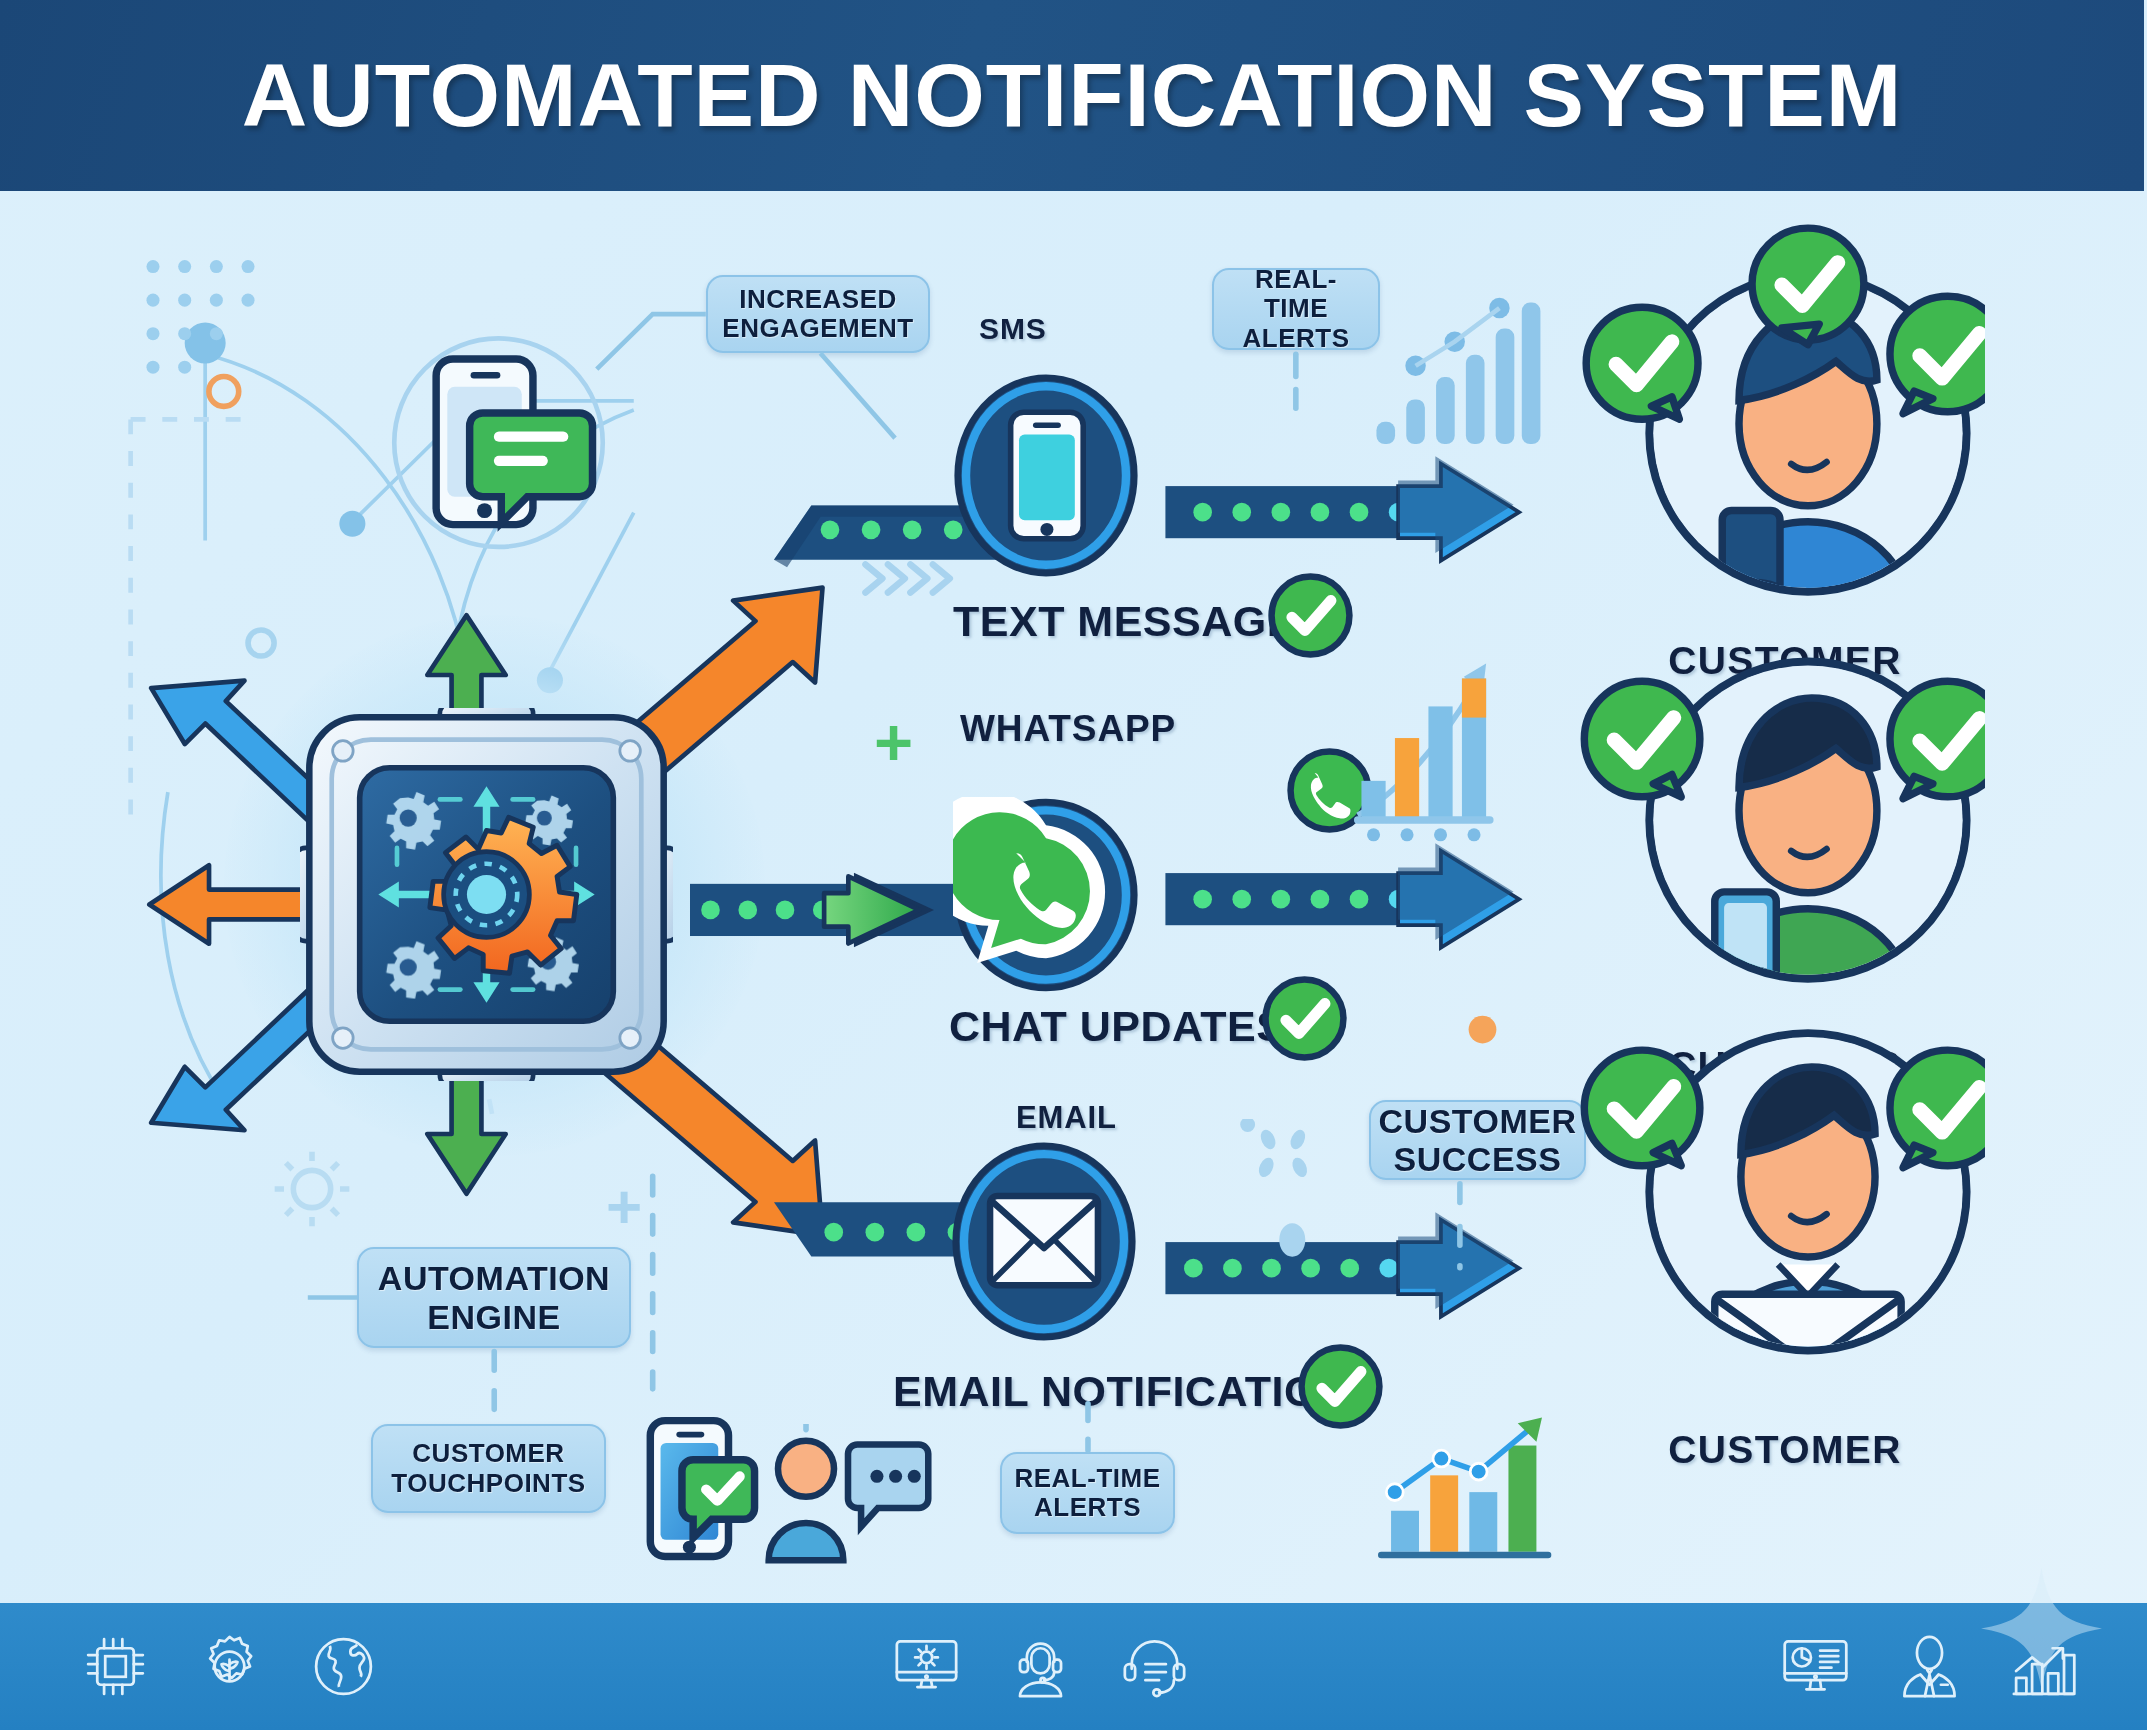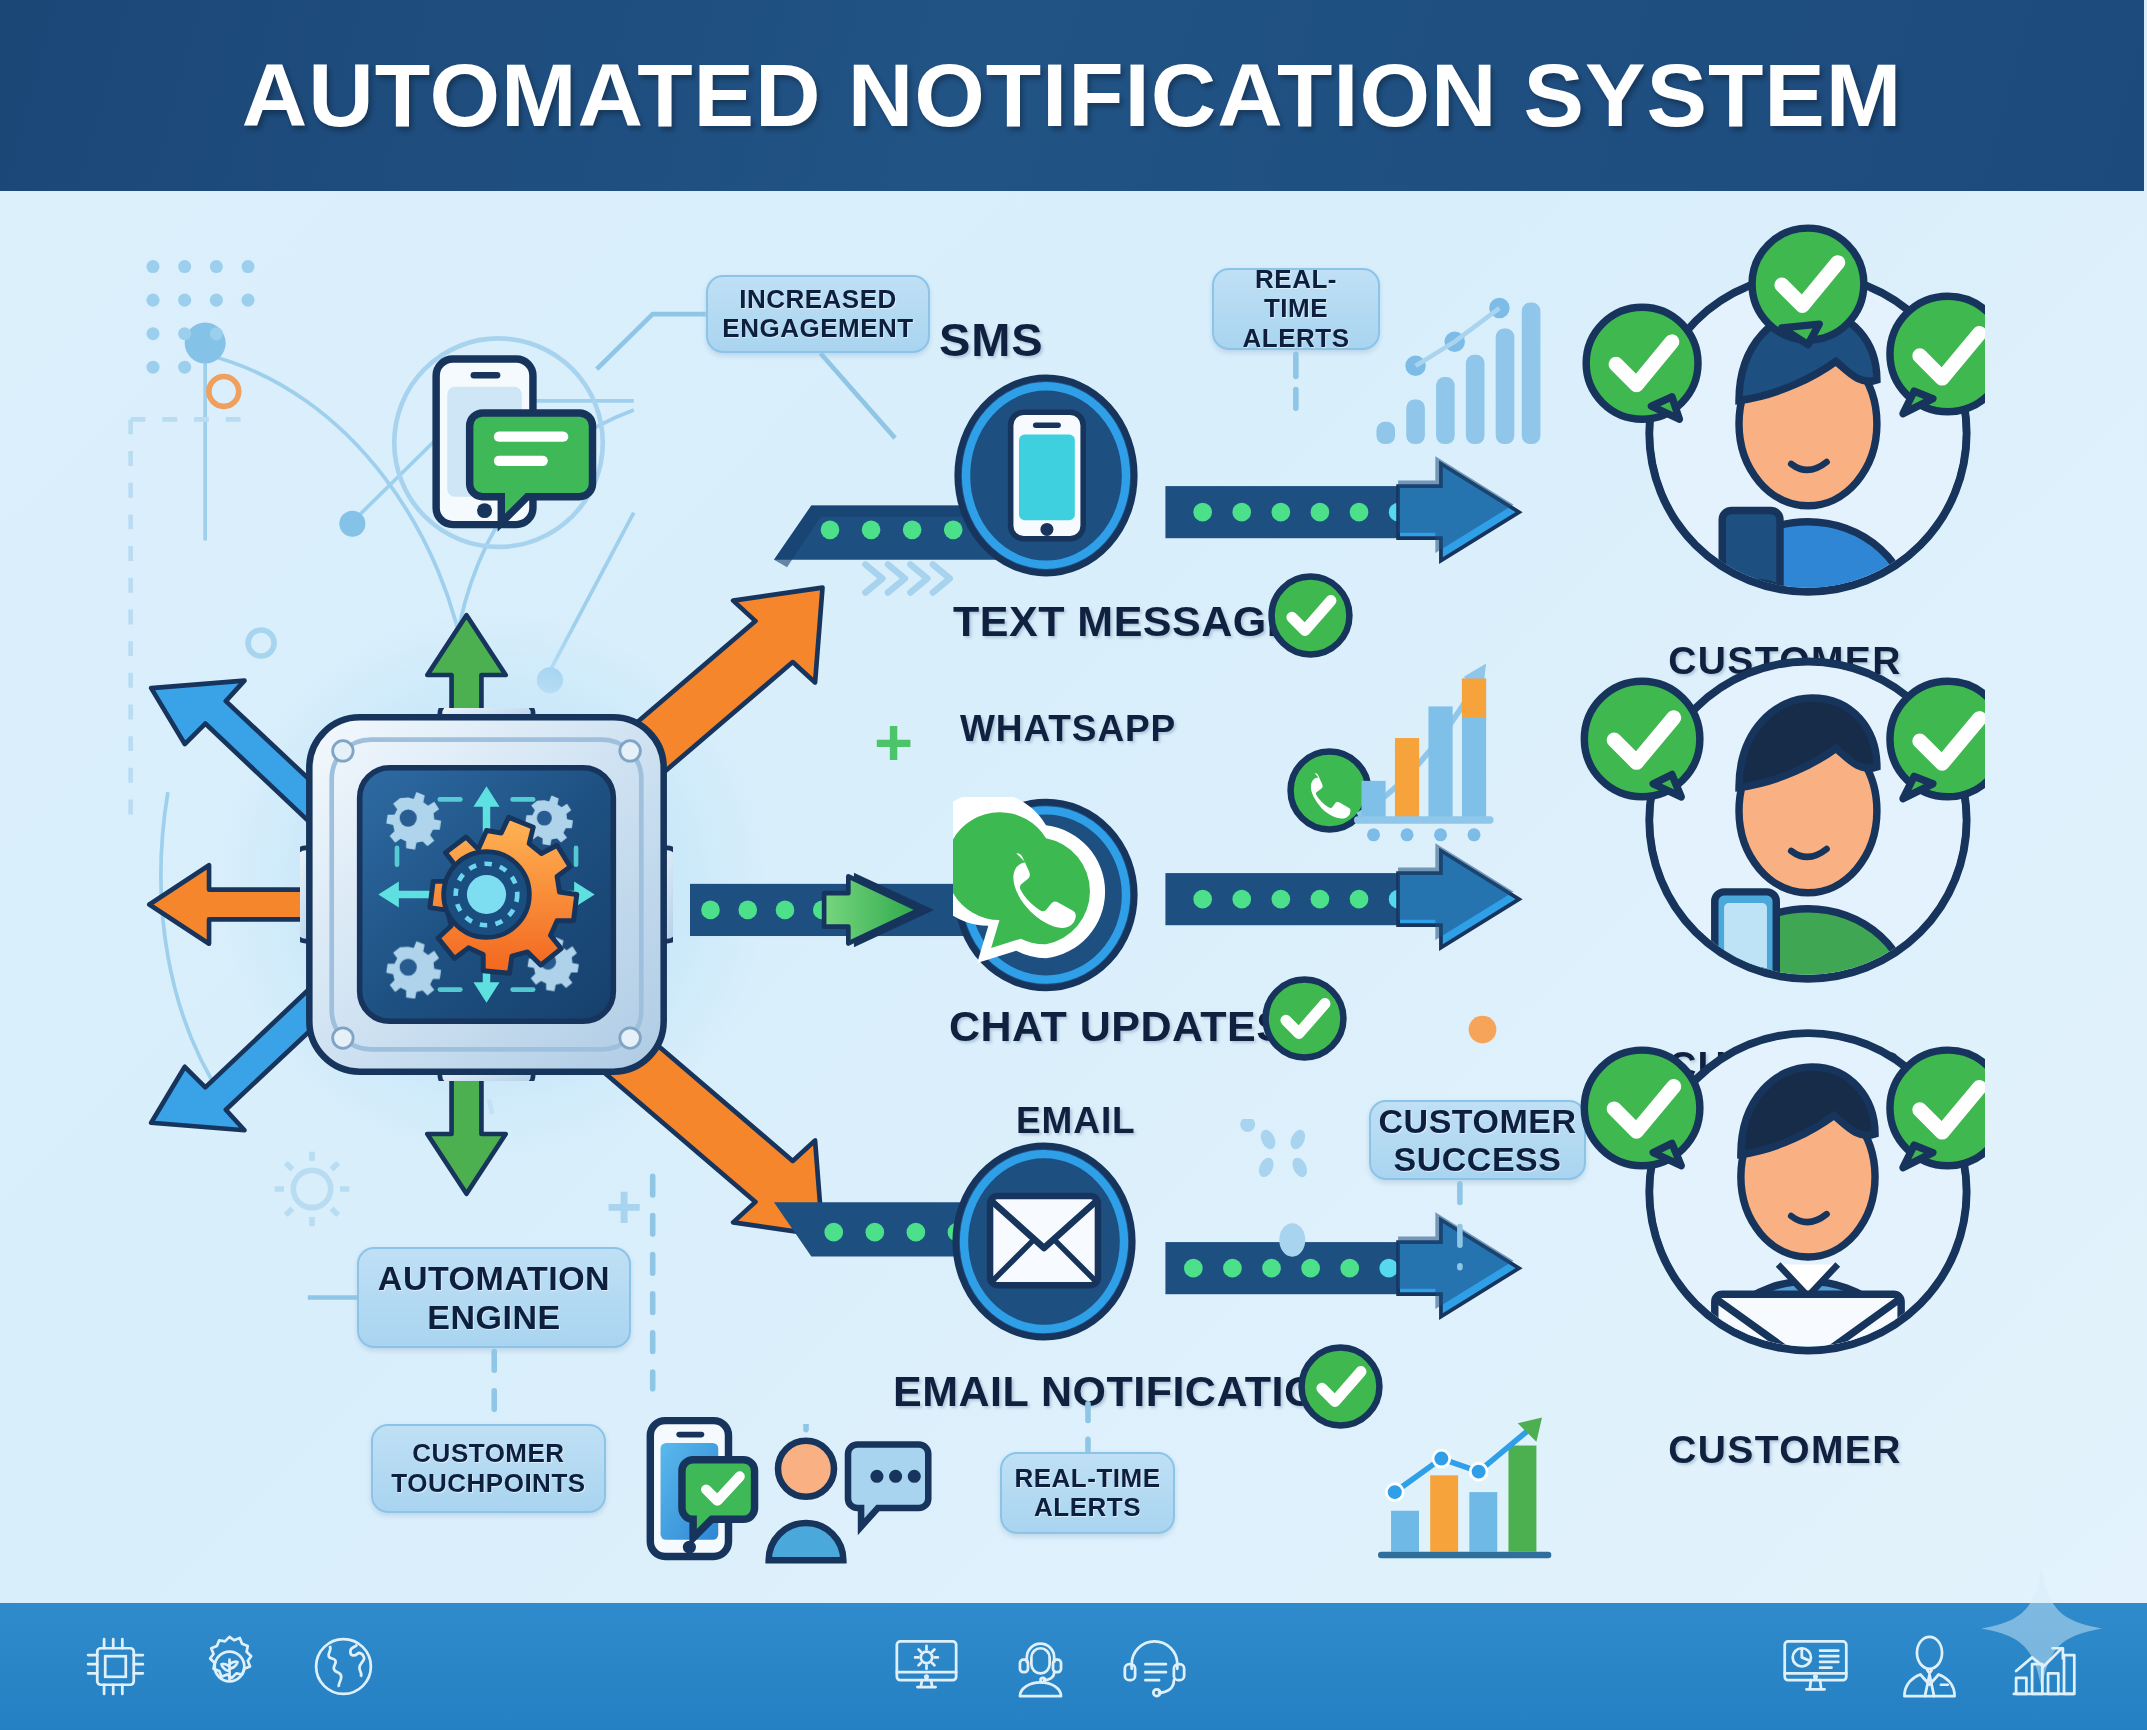--- a/index.html
+++ b/index.html
@@ -267,21 +267,21 @@
   </svg>
 
   <svg class="abs nosel" style="left:953px;top:373px;width:186px;height:205px;" viewBox="0 0 200 220">
     <ellipse cx="100" cy="110" rx="95" ry="105" fill="#1d4f80" stroke="#17355c" stroke-width="7"></ellipse>
     <ellipse cx="100" cy="110" rx="86" ry="96" fill="none" stroke="#2f9fe8" stroke-width="9"></ellipse>
     <rect x="62" y="42" width="78" height="136" rx="14" fill="#f7fbff" stroke="#17355c" stroke-width="6"></rect>
     <rect x="86" y="53" width="30" height="6" rx="3" fill="#17355c"></rect>
     <rect x="71" y="66" width="60" height="92" rx="6" fill="#3ed0df"></rect>
     <circle cx="101" cy="168" r="7" fill="#17355c"></circle>
   </svg>
-  <div class="chan-title" style="left:939px;top:312px;font-size:47px;">SMS</div>
+  <div class="chan-title" style="left:979px;top:312px;font-size:30px;">SMS</div>
   <div class="chan-caption" style="left:953px;top:597px;font-size:43px;">TEXT MESSAGES</div>
   <svg class="abs nosel" style="left:1266px;top:571px;width:89px;height:89px;" viewBox="0 0 96 96">
     <circle cx="48" cy="48" r="42" fill="#3fb84f" stroke="#17355c" stroke-width="7"></circle>
     <path d="M28 50 L42 64 L70 32" fill="none" stroke="#fff" stroke-width="12" stroke-linecap="round" stroke-linejoin="round"></path>
   </svg>
 
   <svg class="abs nosel" style="left:858px;top:555px;width:103px;height:47px;" viewBox="0 0 110 50">
     <g fill="none" stroke="#a8d3ef" stroke-width="7" stroke-linecap="round" stroke-linejoin="round">
       <path d="M8 10 L26 25 L8 40"></path>
         <path d="M32 10 L50 25 L32 40"></path>
@@ -365,21 +365,21 @@
     <path d="M296 18 L380 70 L296 122 L296 98 L250 98 L250 42 L296 42 Z" fill="#2f9fe8" stroke="#17355c" stroke-width="4"></path>
     <path d="M290 10 L374 62 L290 114 L290 92 L250 92 L250 36 L290 36 Z" fill="#1d4f80" opacity=".55"></path>
   </svg>
   <svg class="abs nosel" style="left:951px;top:1142px;width:186px;height:200px;" viewBox="0 0 200 215">
     <ellipse cx="100" cy="107" rx="95" ry="103" fill="#1d4f80" stroke="#17355c" stroke-width="7"></ellipse>
     <ellipse cx="100" cy="107" rx="86" ry="94" fill="none" stroke="#2f9fe8" stroke-width="9"></ellipse>
     <rect x="42" y="58" width="116" height="96" rx="8" fill="#f7fbff" stroke="#17355c" stroke-width="7"></rect>
     <path d="M42 62 L100 114 L158 62" fill="none" stroke="#17355c" stroke-width="7" stroke-linejoin="round"></path>
     <path d="M44 150 L88 106 M156 150 L112 106" stroke="#17355c" stroke-width="6" fill="none"></path>
   </svg>
-  <div class="chan-title" style="left:1016px;top:1100px;font-size:37px;">EMAIL</div>
+  <div class="chan-title" style="left:1016px;top:1100px;font-size:31px;">EMAIL</div>
   <div class="chan-caption" style="left:893px;top:1367px;font-size:43px;">EMAIL NOTIFICATIONS</div>
   <svg class="abs nosel" style="left:1296px;top:1342px;width:89px;height:89px;" viewBox="0 0 96 96">
     <circle cx="48" cy="48" r="42" fill="#3fb84f" stroke="#17355c" stroke-width="7"></circle>
     <path d="M28 50 L42 64 L70 32" fill="none" stroke="#fff" stroke-width="12" stroke-linecap="round" stroke-linejoin="round"></path>
   </svg>
 
   <div class="callout" style="left:706px;top:275px;width:224px;height:78px;font-size:26px;justify-content:flex-end;">
     <span>INCREASED ENGAGEMENT</span>
   </div>
   <div class="callout" style="left:1212px;top:268px;width:168px;height:82px;font-size:26px;">

